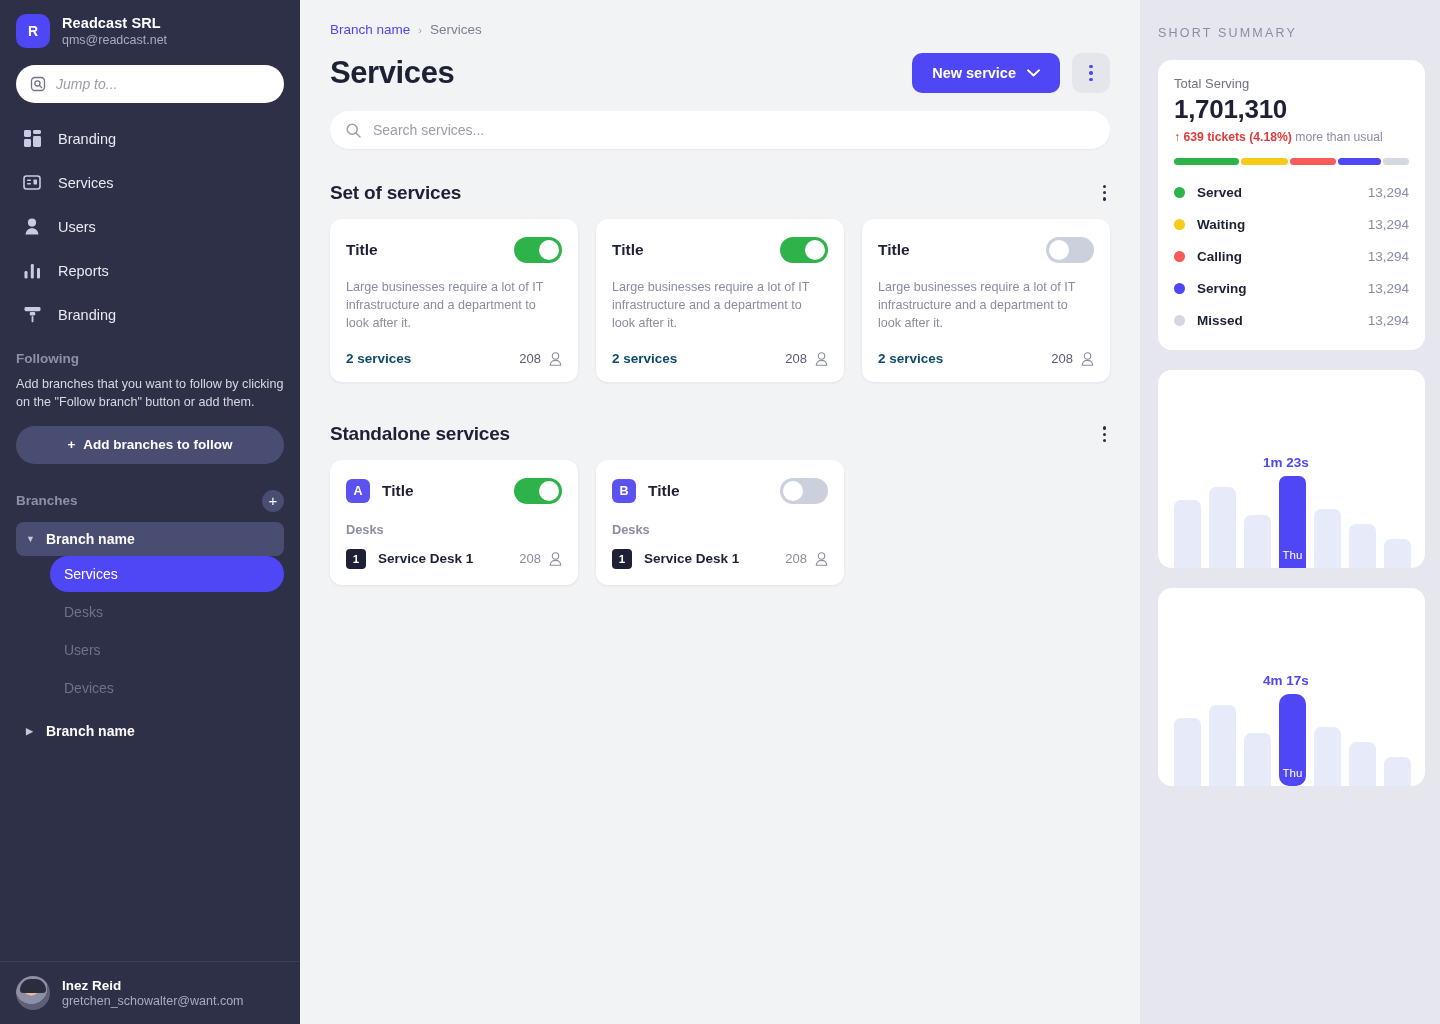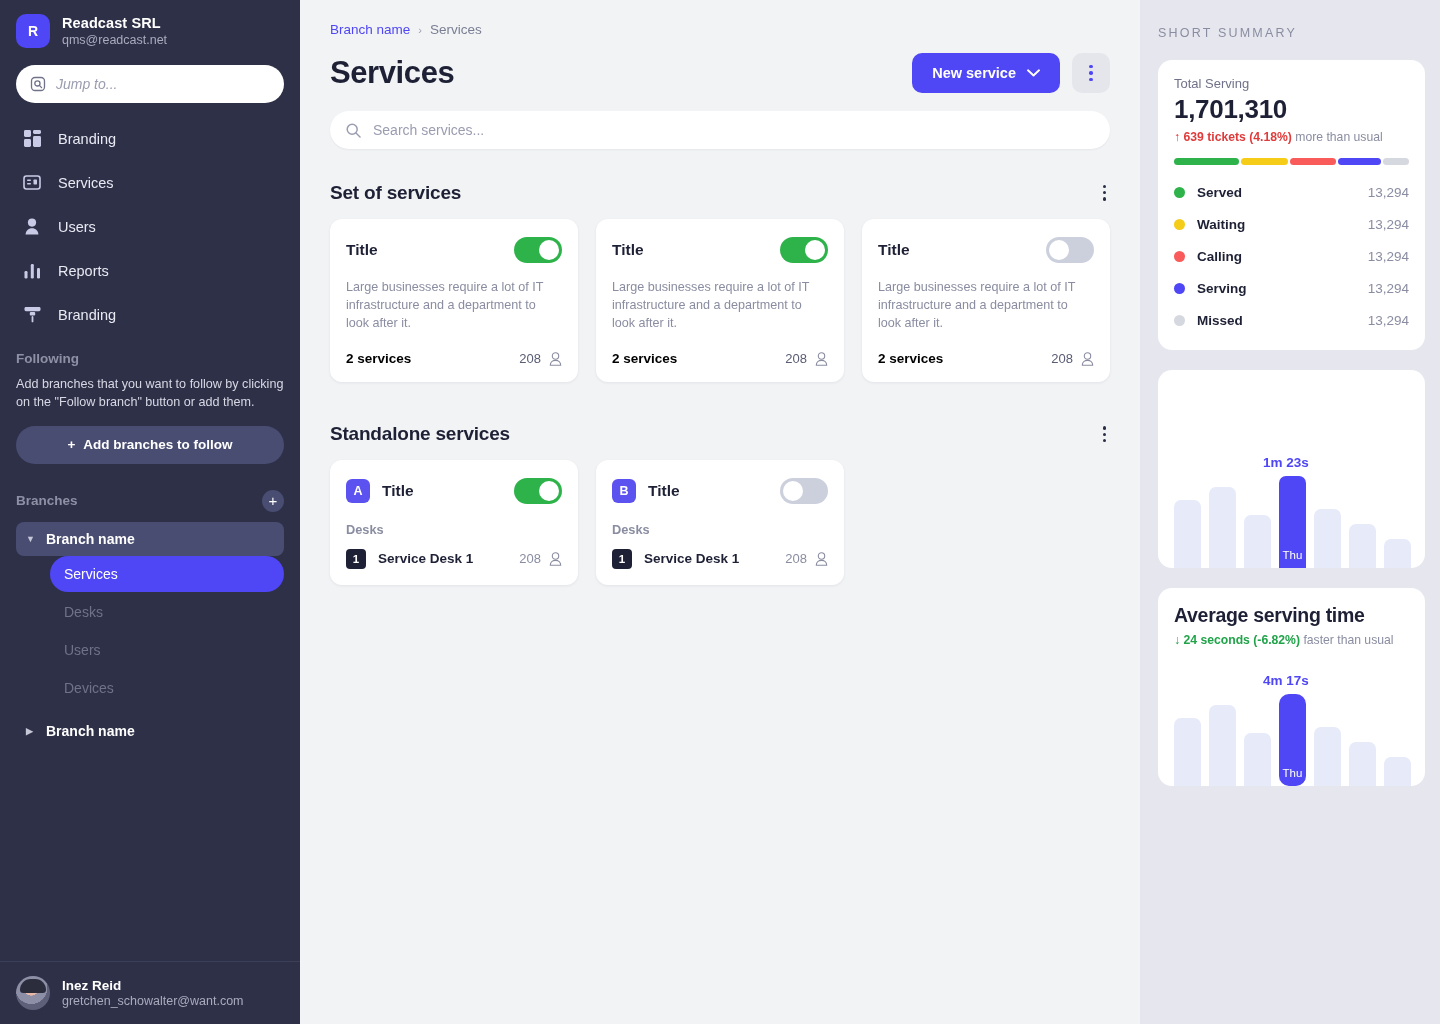--- a/index.html
+++ b/index.html
@@ -149,21 +149,21 @@
   .toggle.off { background: #ccd0dd; }
   .toggle .knob {
     position: absolute; top: 3px; width: 20px; height: 20px; border-radius: 50%;
     background: #fff;
   }
   .toggle.on .knob { right: 3px; }
   .toggle.off .knob { left: 3px; }
 
   .card-desc { margin-top: 15px; font-size: 12.6px; line-height: 1.45; color: #8a8da1; }
   .card-foot { margin-top: 19px; display: flex; align-items: center; justify-content: space-between; }
-  .card-link { color: #000000; font-size: 13.5px; font-weight: bold; cursor: pointer; text-decoration: none; }
+  .card-link { color: #0c4a6e; font-size: 13.5px; font-weight: bold; cursor: pointer; text-decoration: none; }
   .count { display: flex; align-items: center; gap: 8px; color: #595c73; font-size: 13px; }
 
   .desks-label { margin-top: 18px; font-size: 12.8px; font-weight: bold; color: #8a8da1; }
   .desk-row { margin-top: 12px; display: flex; align-items: center; justify-content: space-between; }
   .desk-left { display: flex; align-items: center; gap: 12px; }
   .desk-num {
     width: 20px; height: 20px; border-radius: 4px; background: #1e2035; color: #fff;
     font-size: 11.5px; font-weight: bold; display: flex; align-items: center; justify-content: center;
   }
   .desk-name { font-size: 13.5px; color: #1e2035; font-weight: bold; }
@@ -557,28 +557,20 @@
             <span class="vlbl">1m 23s</span>
             <span class="daylbl">Thu</span>
           </div>
           <div class="bar" style="height: 64%;"></div>
           <div class="bar" style="height: 48%;"></div>
           <div class="bar" style="height: 31%;"></div>
         </div>
     </div>
 
     <div class="rcard chart-card">
-      <div class="chart-head">
-        <div class="chart-title">Average serving time</div>
-        <div class="chart-sub">
-          <span class="arr">↓</span>
-          <b>24 seconds (-6.82%)</b>
-          <span>faster than usual</span>
-        </div>
-      </div>
       <div class="bars">
           <div class="bar" style="height: 74%;"></div>
           <div class="bar" style="height: 88%;"></div>
           <div class="bar" style="height: 58%;"></div>
           <div class="bar hl" style="height: 100%; border-radius: 10px;">
             <span class="vlbl">4m 17s</span>
             <span class="daylbl">Thu</span>
           </div>
           <div class="bar" style="height: 64%;"></div>
           <div class="bar" style="height: 48%;"></div>

